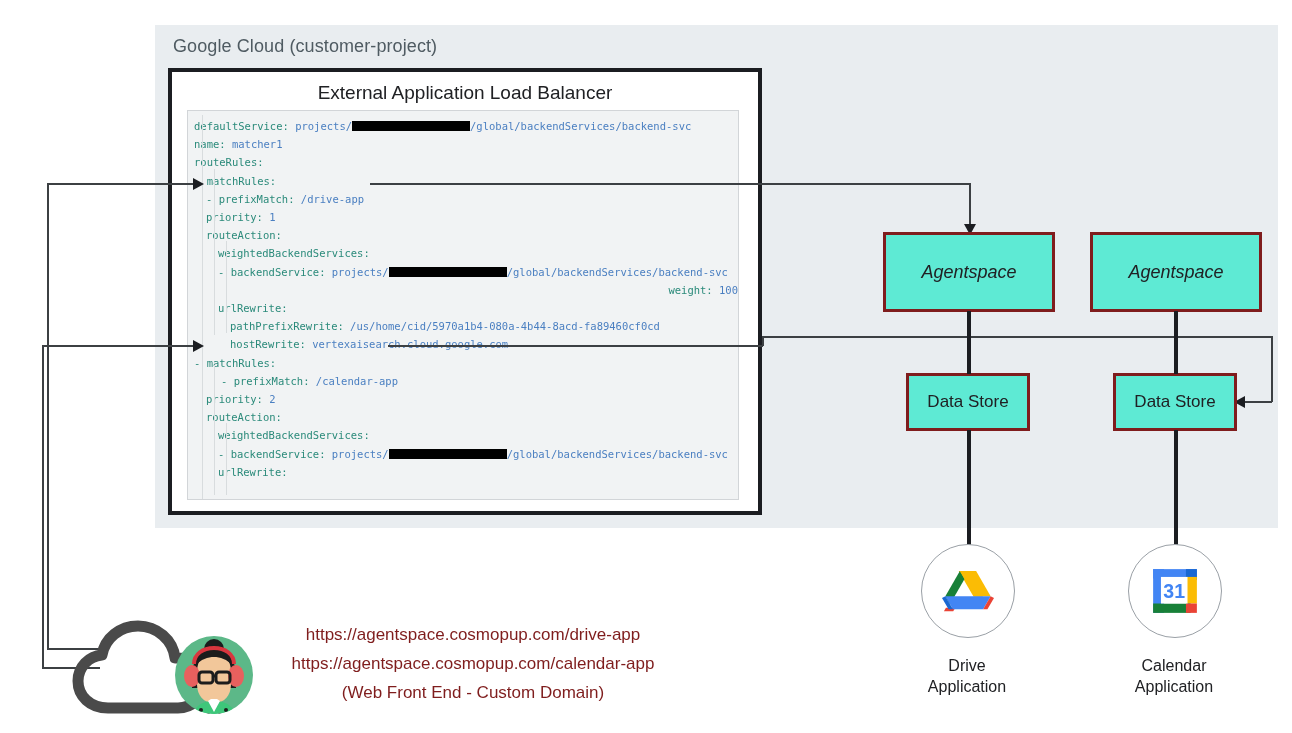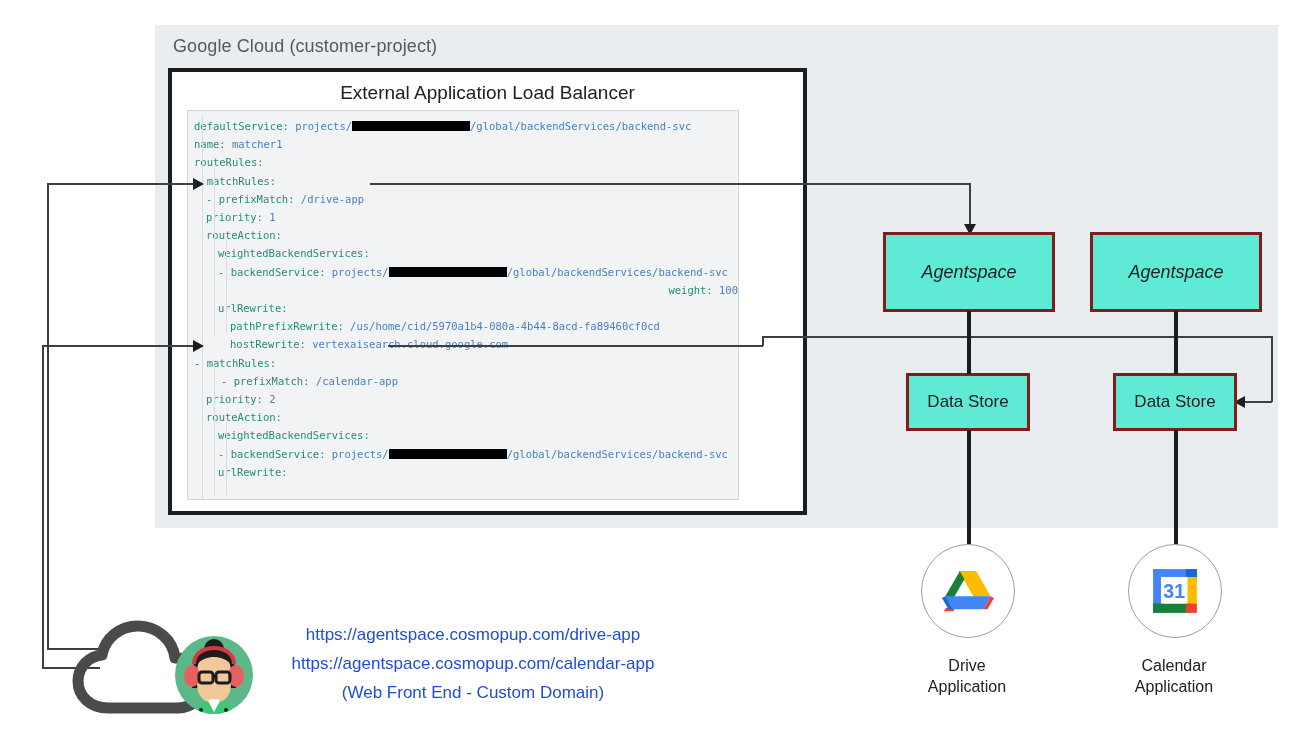--- a/index.html
+++ b/index.html
@@ -7,21 +7,21 @@
        font-family:"Liberation Sans",sans-serif;}
   .stage{position:absolute;inset:0;}
 
   
   #gcp-region{position:absolute;left:155px;top:25px;width:1123px;height:503px;
               background:#e9edf0;}
   #gcp-region-label{position:absolute;left:173px;top:36px;font-size:18px;
               color:#4f5b62;letter-spacing:.1px;white-space:nowrap;}
 
   
-  #lb-box{position:absolute;left:168px;top:68px;width:639px;height:447px;
+  #lb-box{position:absolute;left:168px;top:68px;width:594px;height:447px;
           background:#ffffff;border:4px solid #1b1d21;box-sizing:border-box;}
   #lb-title{position:absolute;left:0;top:10px;width:100%;text-align:center;
           font-size:19px;color:#202124;}
 
   
   #yaml-block{position:absolute;left:15px;top:38px;width:552px;height:390px;
           background:#f1f3f4;border:1px solid #d2d5d8;box-sizing:border-box;
           padding:6px 0 0 0;overflow:hidden;}
   .yline{font-family:"DejaVu Sans Mono",monospace;font-size:10.5px;
           line-height:18.2px;white-space:pre;padding-left:6px;color:#2a8a7a;}
@@ -53,21 +53,21 @@
 
   
   .appcircle{position:absolute;width:92px;height:92px;border-radius:50%;
           background:#fff;border:1px solid #9aa0a6;display:flex;
           align-items:center;justify-content:center;}
   .applabel{position:absolute;width:160px;text-align:center;font-size:16px;
           color:#202124;line-height:21px;}
 
   
   #url-block{position:absolute;left:263px;top:620px;width:420px;
-          text-align:center;color:#1d4ed8;}
+          text-align:center;color:#7f1d1d;}
   #url-block div{font-size:17px;line-height:29px;white-space:nowrap;}
 
   .avatar{position:absolute;}
 </style>
 </head>
 <body>
 
 <div class="stage">
 
   <div id="gcp-region"></div>

